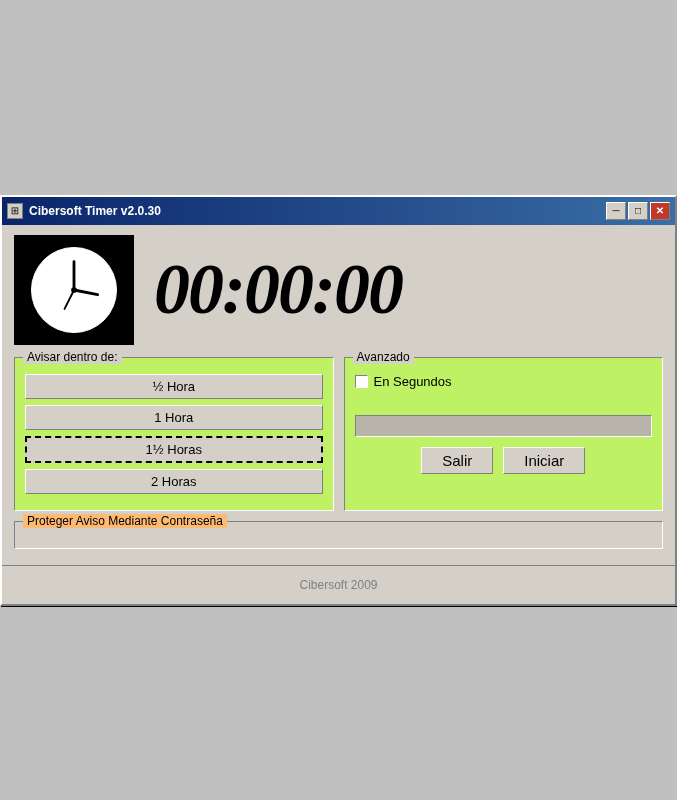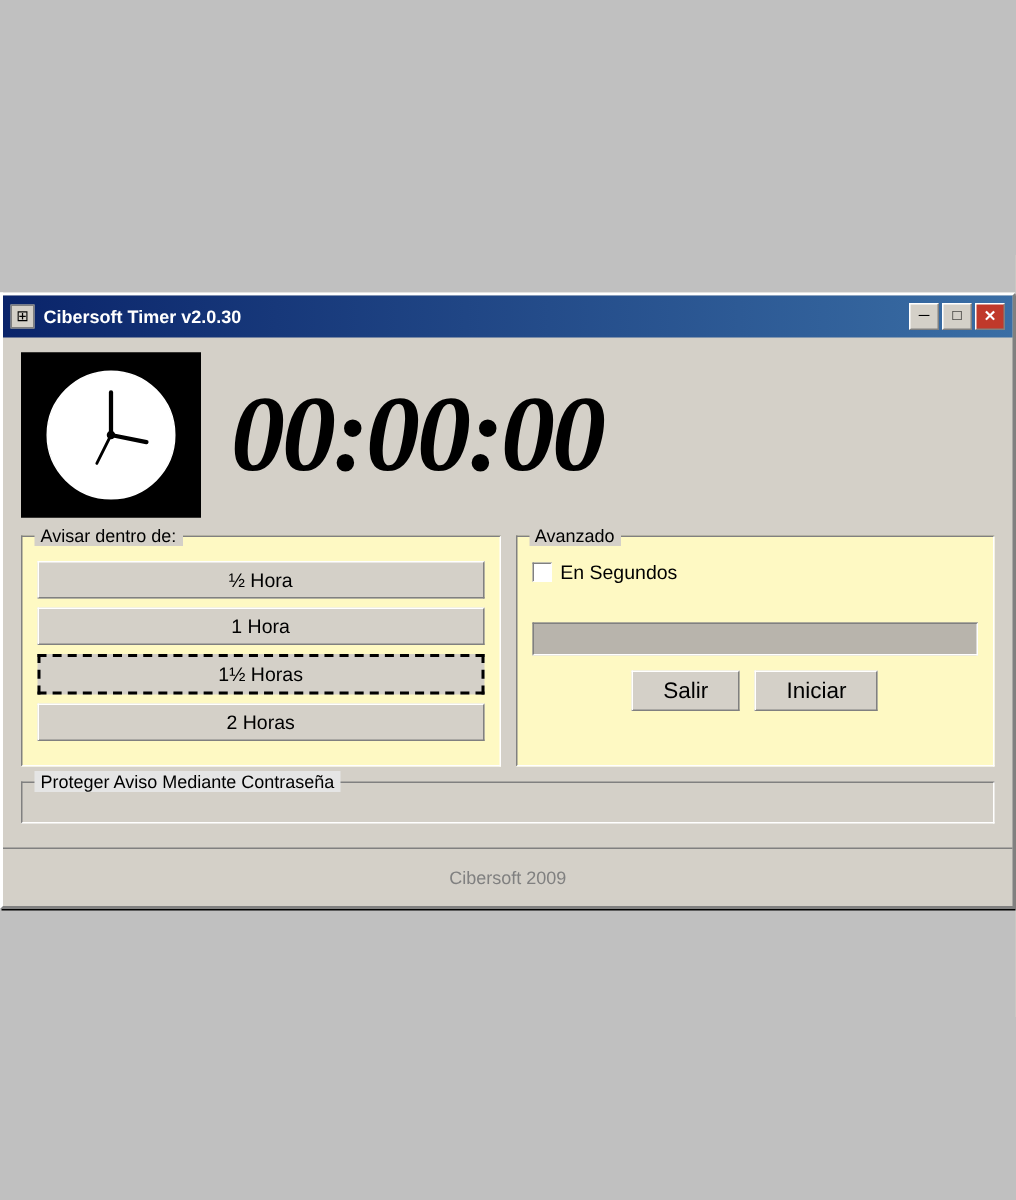--- a/index.html
+++ b/index.html
@@ -138,21 +138,21 @@
     .panels-row {
       display: flex;
       gap: 10px;
       margin-bottom: 10px;
     }
 
     .panel {
       border: 1px solid #808080;
       border-right-color: #ffffff;
       border-bottom-color: #ffffff;
-      background: #fef9c3;
+      background: #bef264;
       position: relative;
       padding: 16px 10px 10px 10px;
     }
 
     .panel-title {
       position: absolute;
       top: -8px;
       left: 8px;
       background: #d4d0c8;
       padding: 0 4px;
@@ -249,21 +249,21 @@
       background: #d4d0c8;
       position: relative;
       padding: 16px 10px 10px 10px;
       margin-bottom: 8px;
     }
 
     .password-panel .panel-title {
       position: absolute;
       top: -8px;
       left: 8px;
-      background: #e5e5e5;
+      background: #fdba74;
       padding: 0 4px;
       font-size: 12px;
     }
 
     .password-row {
       display: flex;
       align-items: center;
       gap: 10px;
     }
 

